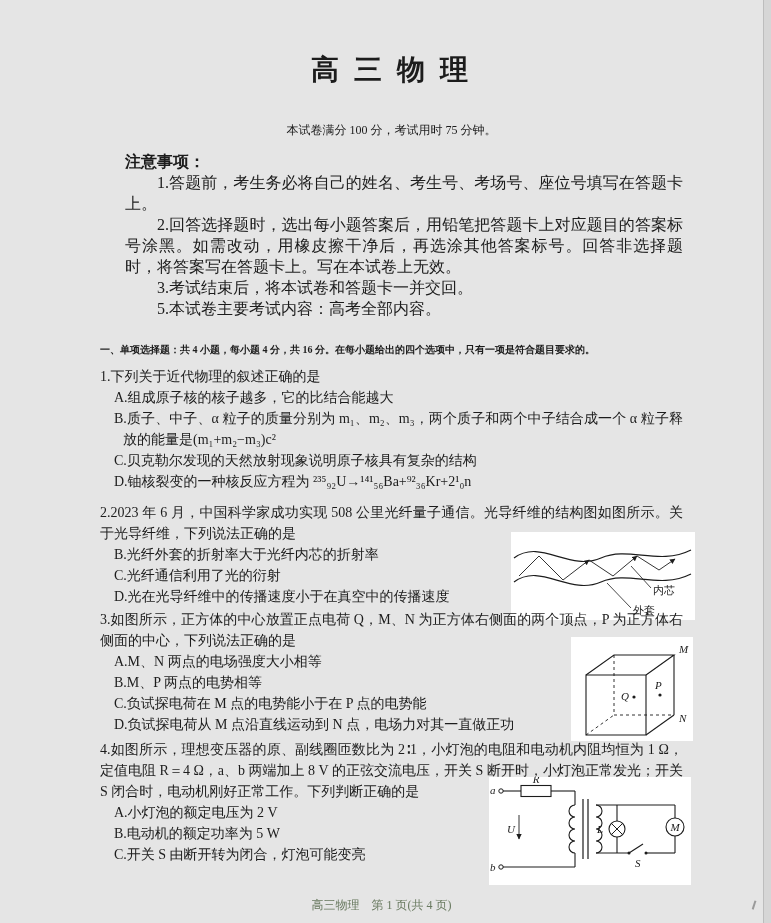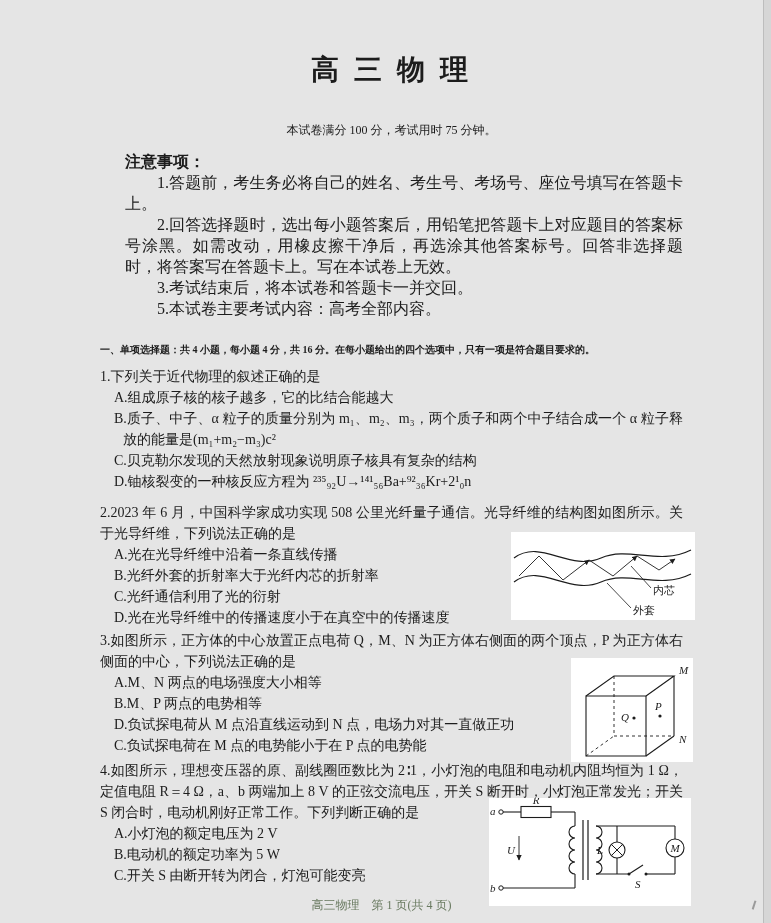--- a/index.html
+++ b/index.html
@@ -85,21 +85,20 @@
         <line x1="78" y1="28" x2="102" y2="44" stroke="#1c1c1c" stroke-width="0.9"></line>
         <line x1="102" y1="44" x2="126" y2="24" stroke="#1c1c1c" stroke-width="0.9" marker-end="url(#arrF)"></line>
         <line x1="126" y1="24" x2="148" y2="38" stroke="#1c1c1c" stroke-width="0.9"></line>
         <line x1="148" y1="38" x2="164" y2="27" stroke="#1c1c1c" stroke-width="0.9" marker-end="url(#arrF)"></line>
         <line x1="120" y1="34" x2="140" y2="56" stroke="#1c1c1c" stroke-width="0.8"></line>
         <text x="142" y="62" class="cn">内芯</text>
         <line x1="96" y1="51" x2="120" y2="76" stroke="#1c1c1c" stroke-width="0.8"></line>
         <text x="122" y="82" class="cn">外套</text>
       </svg>
     </div>
-    <p class="option">A.光在光导纤维中沿着一条直线传播</p>
     <p class="option">B.光纤外套的折射率大于光纤内芯的折射率</p>
     <p class="option">C.光纤通信利用了光的衍射</p>
     <p class="option">D.光在光导纤维中的传播速度小于在真空中的传播速度</p>
   </div>
 
   <div class="question q3">
     <p class="stem">3.如图所示，正方体的中心放置正点电荷 Q，M、N 为正方体右侧面的两个顶点，P 为正方体右侧面的中心，下列说法正确的是</p>
     <div class="fig fig-cube">
       <svg width="122" height="104" viewBox="0 0 122 104">
 
@@ -116,22 +115,22 @@
         <circle cx="63" cy="60" r="1.6" fill="#1c1c1c"></circle>
         <text x="50" y="63" class="it">Q</text>
         <circle cx="89" cy="58" r="1.6" fill="#1c1c1c"></circle>
         <text x="84" y="52" class="it">P</text>
         <text x="108" y="16" class="it">M</text>
         <text x="108" y="85" class="it">N</text>
       </svg>
     </div>
     <p class="option">A.M、N 两点的电场强度大小相等</p>
     <p class="option">B.M、P 两点的电势相等</p>
+    <p class="option">C.负试探电荷在 M 点的电势能小于在 P 点的电势能</p>
     <p class="option">D.负试探电荷从 M 点沿直线运动到 N 点，电场力对其一直做正功</p>
-    <p class="option">C.负试探电荷在 M 点的电势能小于在 P 点的电势能</p>
   </div>
 
   <div class="question q4">
     <p class="stem">4.如图所示，理想变压器的原、副线圈匝数比为 2∶1，小灯泡的电阻和电动机内阻均恒为 1 Ω，定值电阻 R＝4 Ω，a、b 两端加上 8 V 的正弦交流电压，开关 S 断开时，小灯泡正常发光；开关 S 闭合时，电动机刚好正常工作。下列判断正确的是</p>
     <div class="fig fig-circuit">
       <svg width="202" height="108" viewBox="0 0 202 108">
         <defs>
           <marker id="arrU" markerWidth="7" markerHeight="7" refX="5.5" refY="3" orient="auto">
             <path d="M0,0 L6,3 L0,6 Z" fill="#1c1c1c"></path>
           </marker>

